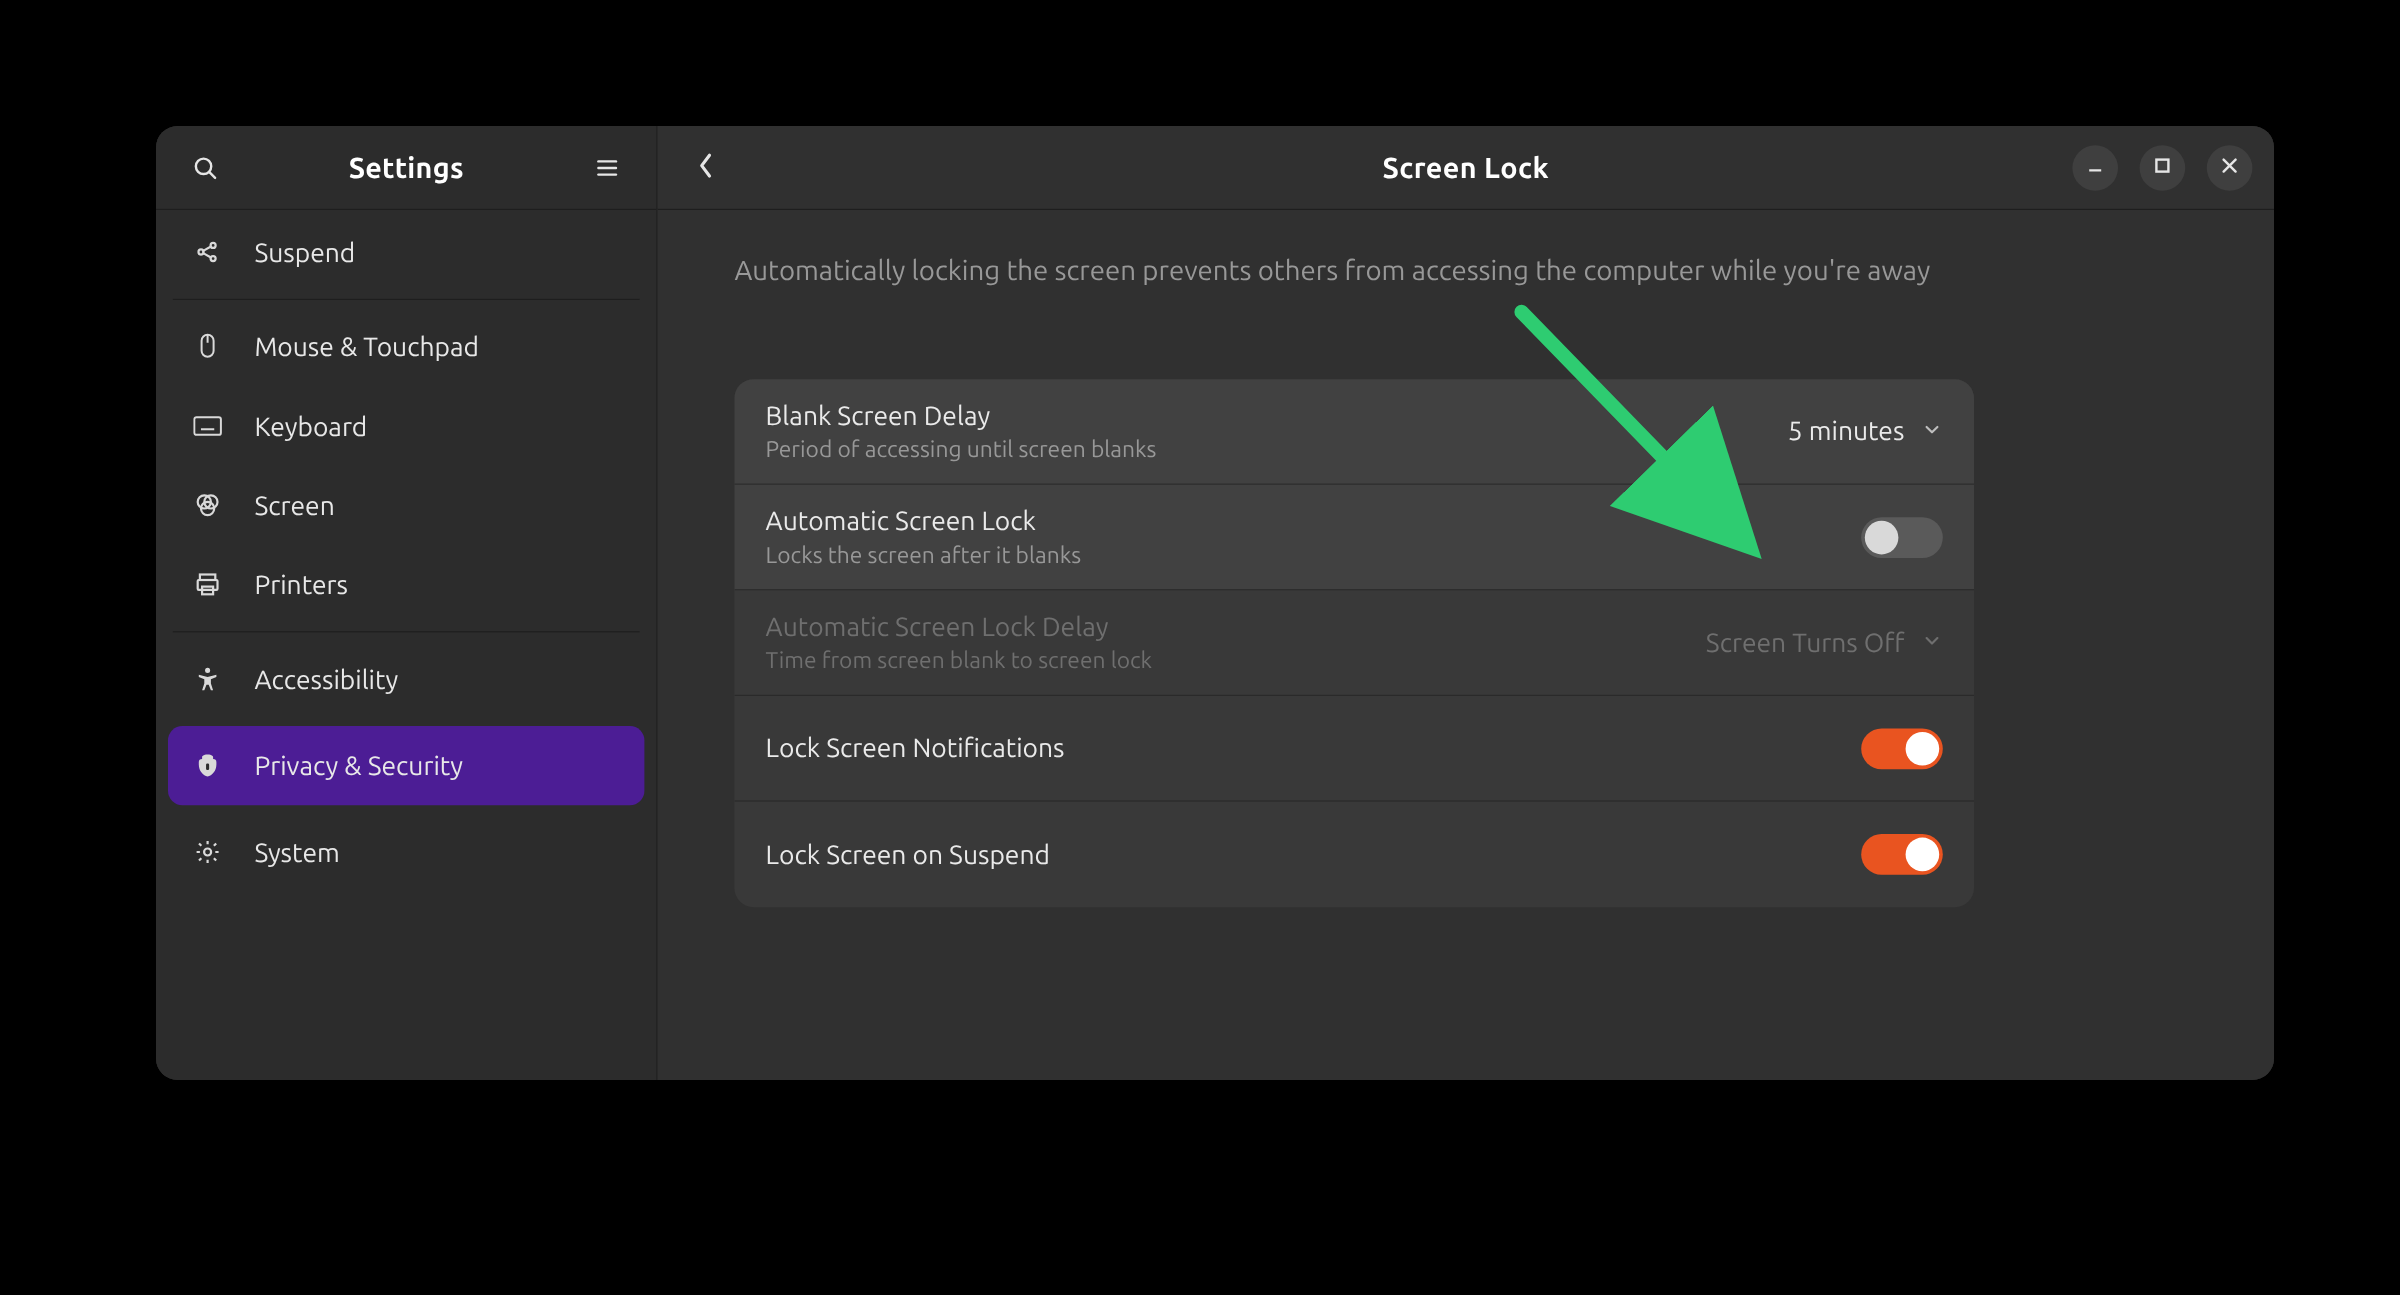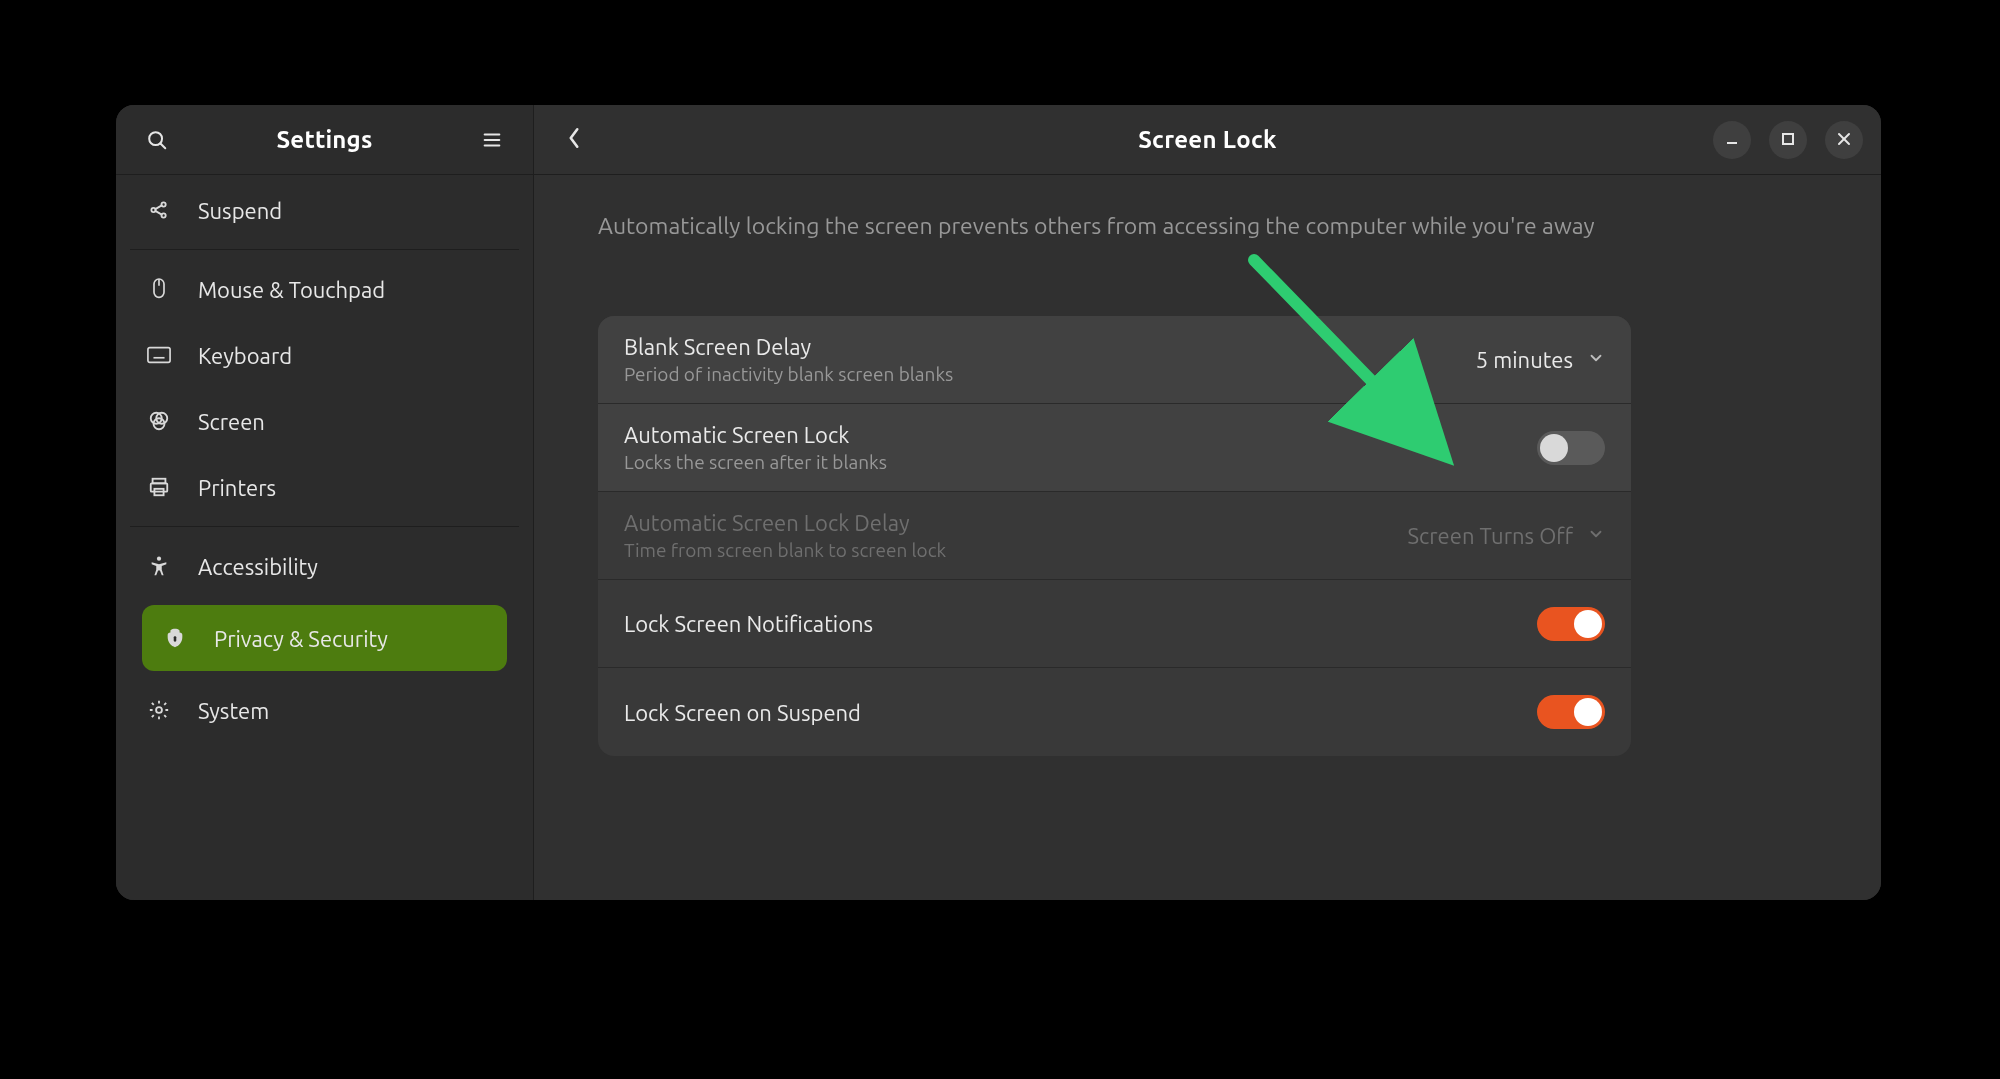--- a/index.html
+++ b/index.html
@@ -8,21 +8,21 @@
     background: #000;
     font-family: "Ubuntu", "Cantarell", "Segoe UI", sans-serif;
     color: #e6e6e6;
     width: 2000px;
     height: 1079px;
     position: relative;
   }
 
   .window {
     position: absolute;
-    left: 116px;
+    left: 130px;
     top: 105px;
     width: 1765px;
     height: 795px;
     background: #2f2f2f;
     border-radius: 18px;
     box-shadow: 0 25px 80px rgba(0,0,0,0.9);
     display: flex;
     overflow: hidden;
   }
 
@@ -64,23 +64,23 @@
   .sidebar-item {
     display: flex;
     align-items: center;
     gap: 26px;
     padding: 20px 28px 20px 30px;
     font-size: 22px;
     color: #e8e8e8;
     cursor: pointer;
   }
   .sidebar-item.selected {
-    background: #4d7c0f;
+    background: #4c1d95;
     border-radius: 12px;
-    margin: 6px 26px;
+    margin: 6px 10px;
     padding-left: 20px;
   }
   .sidebar-item .s-icon {
     width: 26px; height: 26px;
     display: flex; align-items: center; justify-content: center;
     color: #d9d9d9;
     flex: 0 0 26px;
   }
   .section-divider {
     height: 1px;
@@ -356,21 +356,21 @@
     </div>
 
     <div class="page-body">
       <div class="description">Automatically locking the screen prevents others from accessing the computer while you're away</div>
 
       <div class="settings-group">
 
         <div class="setting-row hover">
           <div class="row-text">
             <div class="row-title">Blank Screen Delay</div>
-            <div class="row-sub">Period of inactivity blank screen blanks</div>
+            <div class="row-sub">Period of accessing until screen blanks</div>
           </div>
           <div class="row-value">5 minutes</div>
           <span class="chevron">
             <svg width="18" height="18" viewBox="0 0 24 24" fill="none" stroke="currentColor" stroke-width="2.4" stroke-linecap="round" stroke-linejoin="round">
                 <polyline points="6,9 12,15 18,9"></polyline>
               </svg>
           </span>
         </div>
 
         <div class="setting-row hover">

